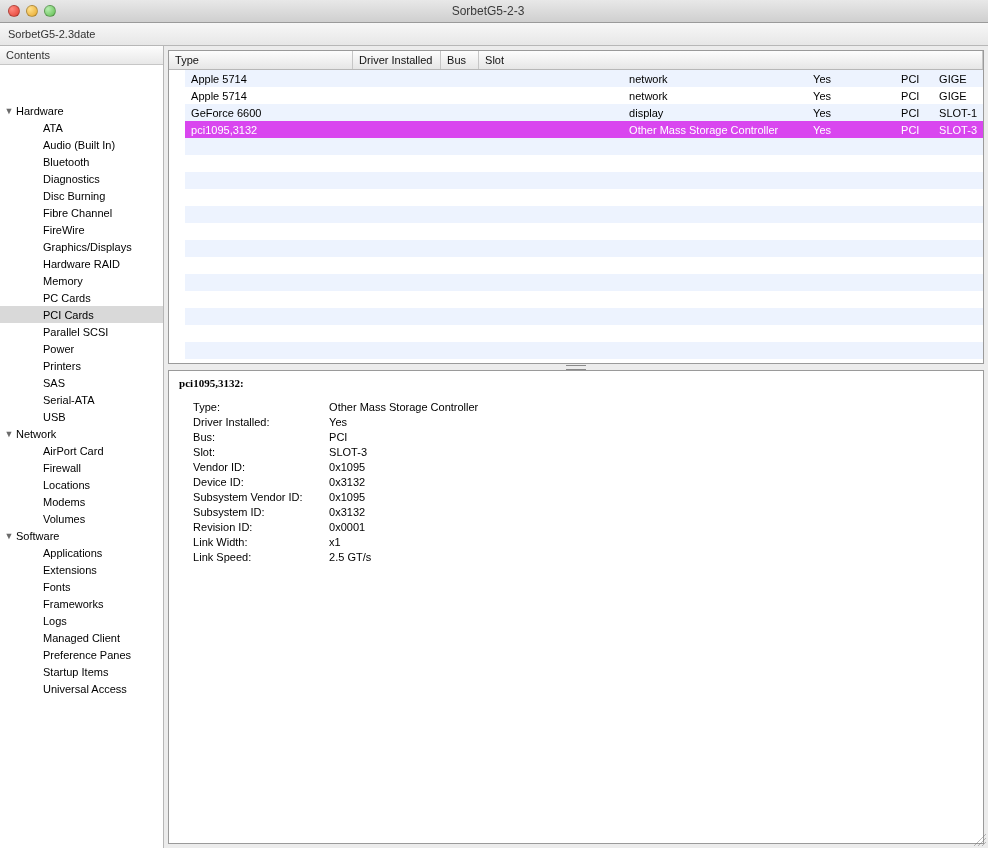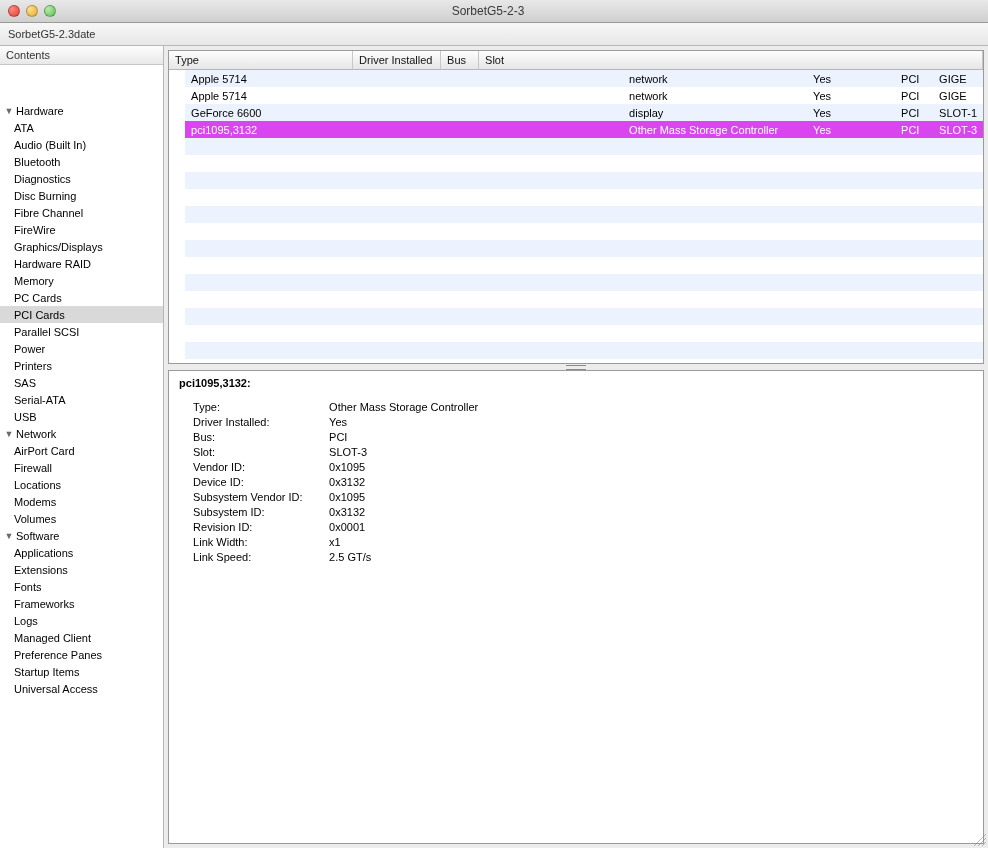--- a/index.html
+++ b/index.html
@@ -11,21 +11,21 @@
   .tl.yel{background:radial-gradient(circle at 30% 30%,#ffe08a,#e6a82e);}
   .tl.grn{background:radial-gradient(circle at 30% 30%,#b6eeb0,#5fbc4e);}
   .title{position:absolute;left:0;right:12px;text-align:center;font-size:12px;color:#3a3a3a;pointer-events:none;}
   .subbar{height:22px;background:linear-gradient(#f7f7f7,#e7e7e7);border-bottom:1px solid #b7b7b7;display:flex;align-items:center;justify-content:flex-start;padding:0 8px;font-size:11px;color:#333;}
   .body{flex:1;display:flex;min-height:0;}
   .sidebar{width:166px;border-right:1px solid #b7b7b7;background:#fff;display:flex;flex-direction:column;min-height:0;gap:35px;}
   .sidehead{height:18px;background:linear-gradient(#fdfdfd,#e8e8e8);border-bottom:1px solid #c6c6c6;padding:0 6px;display:flex;align-items:center;font-size:11px;color:#333;}
   .tree{flex:1;overflow:auto;padding:2px 0;}
   .grp{display:flex;align-items:center;height:17px;padding-left:4px;cursor:default;}
   .grp .tri{width:10px;text-align:center;color:#6b6b6b;font-size:9px;margin-right:2px;}
-  .item{display:flex;align-items:center;height:17px;padding-left:14px;cursor:default;}
+  .item{display:flex;align-items:center;height:17px;padding-left:43px;cursor:default;}
   .item.sel{background:#d9d9d9;}
   .main{flex:1;display:flex;flex-direction:column;min-height:0;padding:4px 4px 4px 4px;box-sizing:border-box;}
   .tablewrap{height:314px;border:1px solid #9a9a9a;background:#fff;display:flex;flex-direction:column;box-sizing:border-box;}
   .thead{display:flex;height:18px;background:linear-gradient(#fdfdfd,#e6e6e6);border-bottom:1px solid #b7b7b7;}
   .th{border-right:1px solid #c6c6c6;padding:0 6px;display:flex;align-items:center;box-sizing:border-box;font-size:11px;color:#111;position:relative;}
   .th.sorted{background:linear-gradient(#8fb7e8,#5a8ed6);color:#fff;}
   .th .sortarrow{margin-left:auto;font-size:9px;opacity:.95;}
   .tbody{flex:1;overflow:auto;}
   .tr{display:flex;height:17px;align-items:stretch;margin-left:16px;}
   .tr.even{background:#edf3fe;}
@@ -33,21 +33,21 @@
   .tr.sel{background:#d946ef;color:#fff;}
   .td{padding:0 6px;display:flex;align-items:center;box-sizing:border-box;font-size:11px;overflow:hidden;white-space:nowrap;}
   .col-card{width:438px;}
   .col-type{width:184px;}
   .col-drv{width:88px;}
   .col-bus{width:38px;}
   .col-slot{flex:1;}
   .splitter{height:6px;display:flex;align-items:center;justify-content:center;cursor:row-resize;}
   .splitter .grip{width:20px;height:3px;border-top:1px solid #8a8a8a;border-bottom:1px solid #8a8a8a;}
   .detail{flex:1;border:1px solid #9a9a9a;background:#fff;overflow:auto;padding:6px 10px;box-sizing:border-box;}
-  .detail h4{margin:0 0 10px 0;font-size:11px;font-weight:bold;}
+  .detail h4{margin:0 0 10px 0;font-size:11px;font-weight:bold;font-family:Liberation Serif, serif;}
   .kv{display:flex;height:15px;align-items:center;}
   .kv .k{width:136px;padding-left:14px;}
   .kv .v{}
   .corner{position:absolute;right:2px;bottom:2px;width:14px;height:14px;opacity:.5;}
 </style>
 </head>
 <body>
 
 <div class="window">
   <div class="titlebar">

